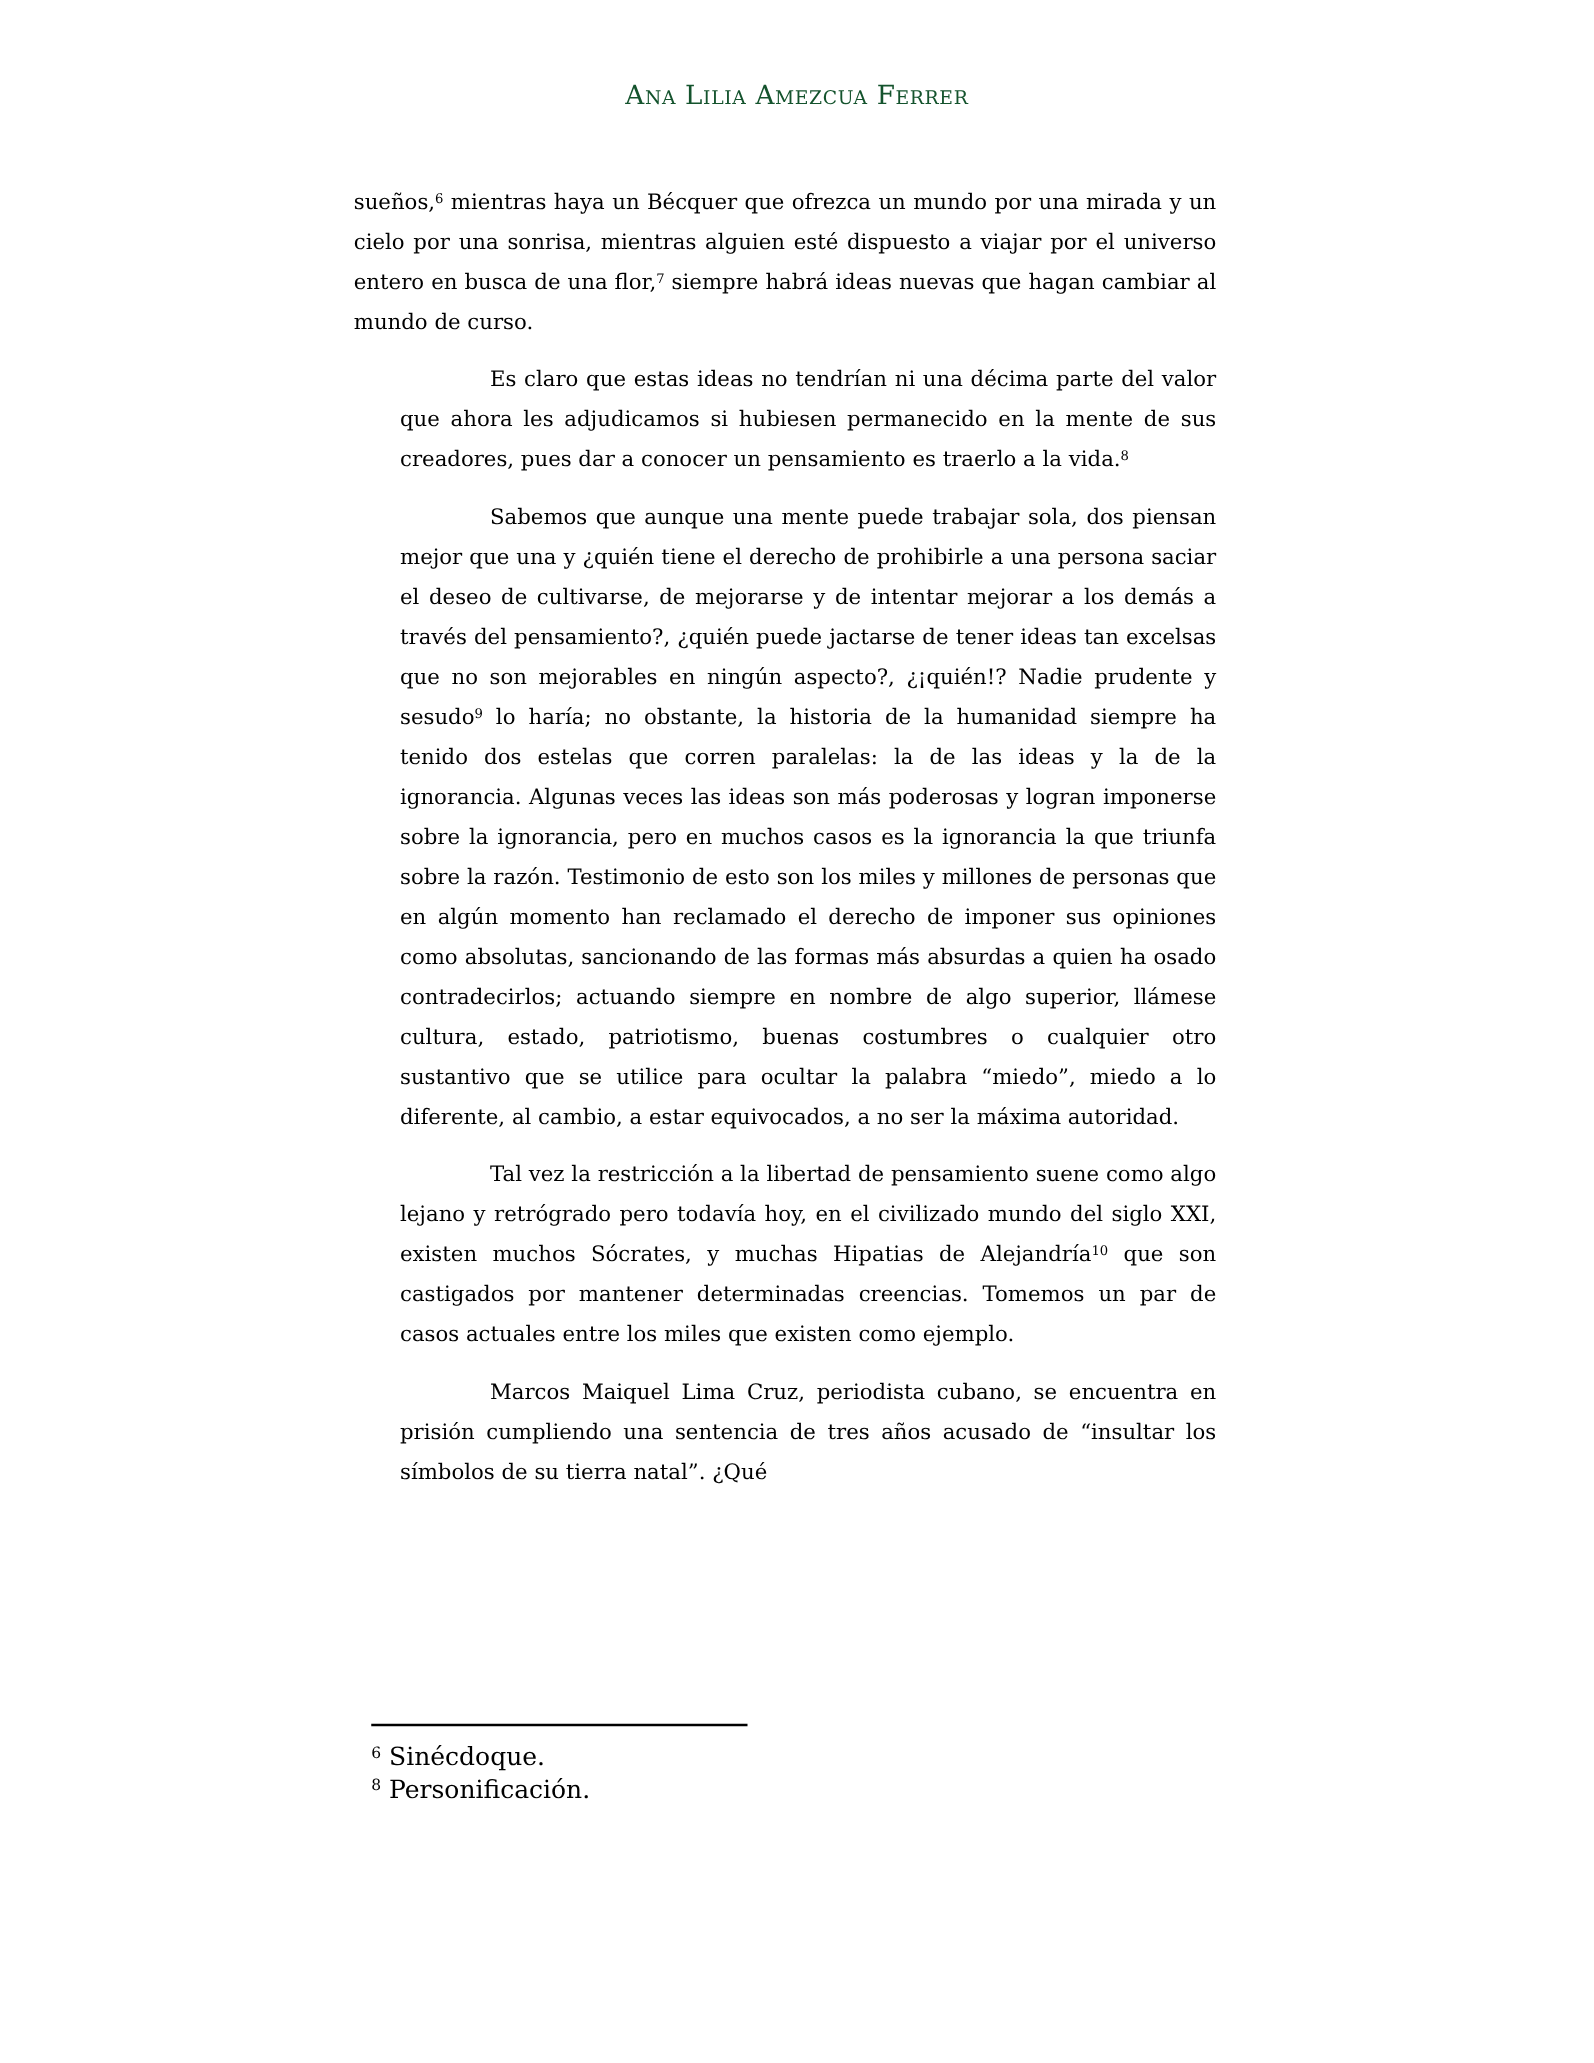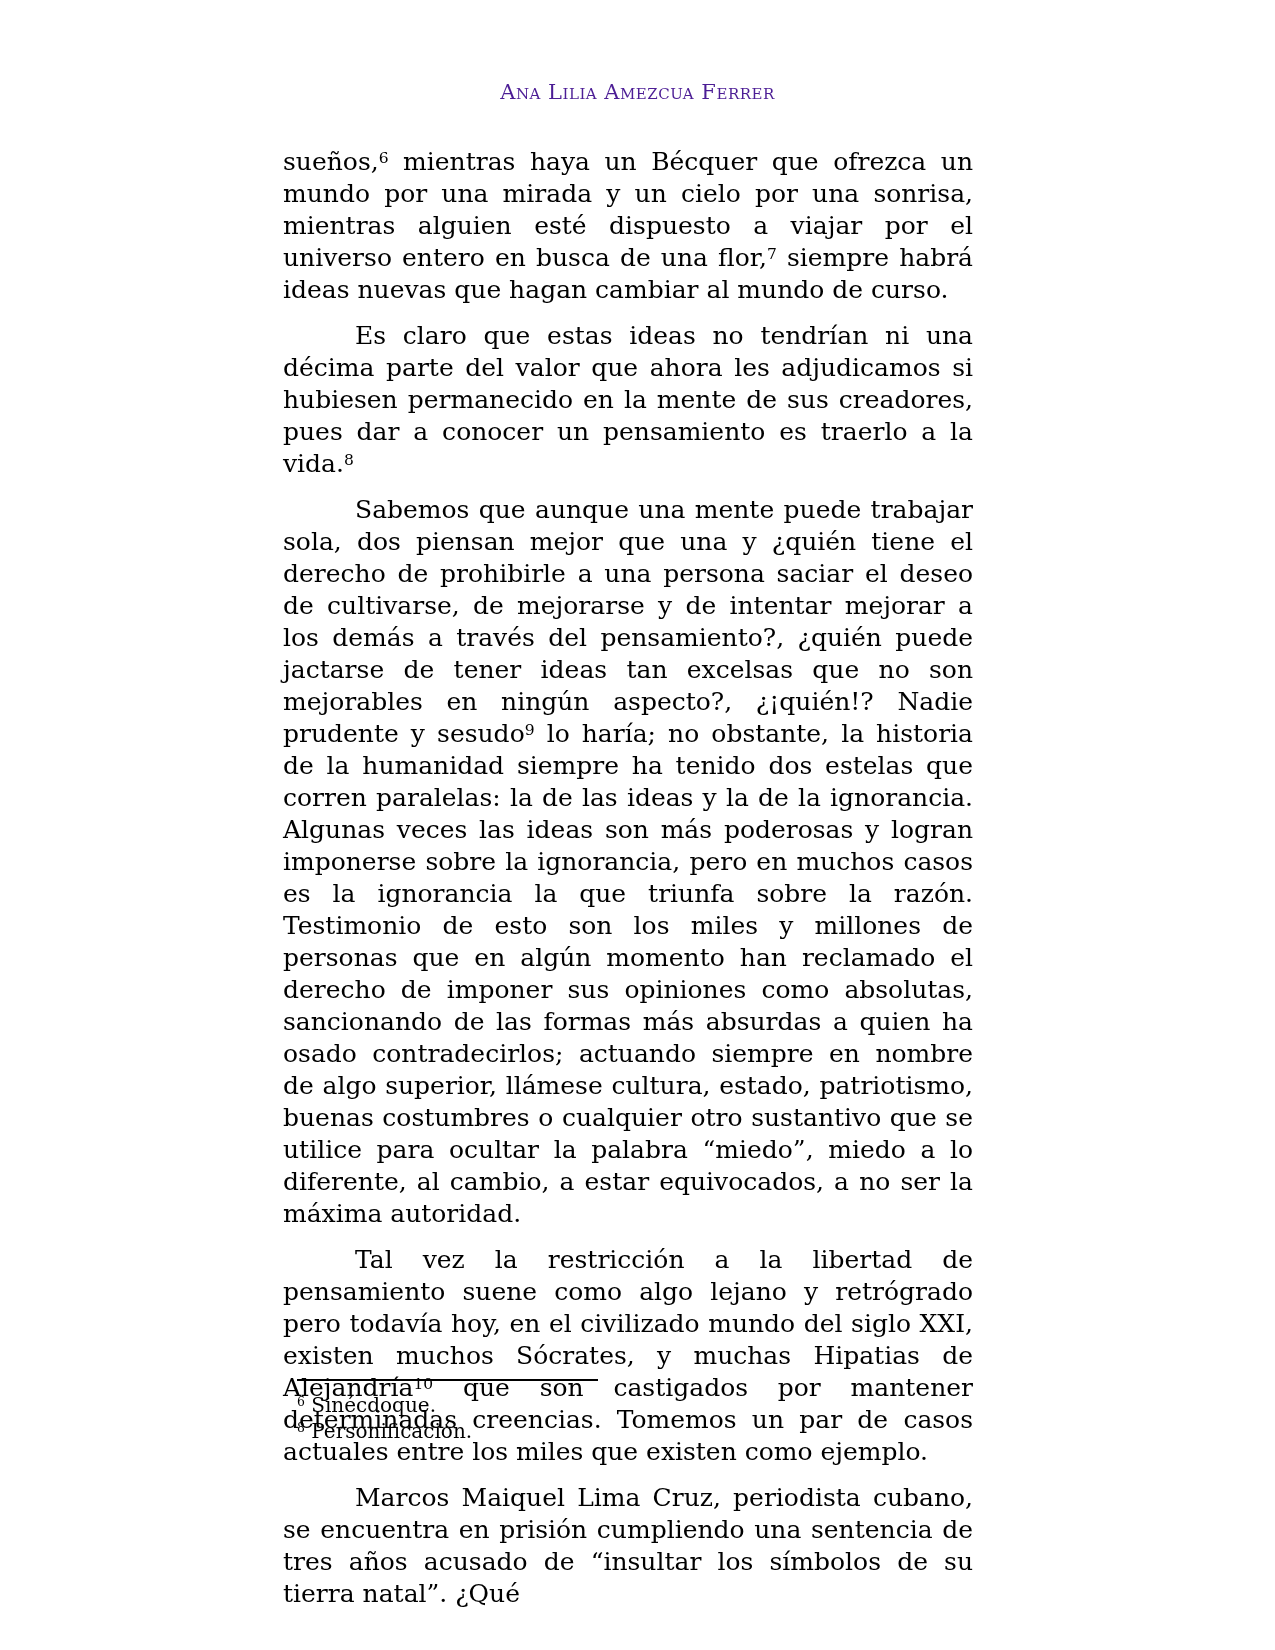--- a/index.html
+++ b/index.html
@@ -14,40 +14,40 @@
   .page {
     position: absolute;
     left: 0; top: 0;
     width: 1275px;
     height: 1650px;
     background: #ffffff;
     overflow: hidden;
   }
   .running-header {
     position: absolute;
-    top: 80px;
+    top: 64px;
     left: 0;
     width: 1275px;
     text-align: center;
     font-variant: small-caps;
     font-size: 21px;
     letter-spacing: 0.5px;
-    color: #4c1d95;
+    color: #14532d;
   }
   .body-text {
     position: absolute;
     left: 283px;
     top: 146px;
     width: 690px;
-    font-size: 25px;
+    font-size: 17px;
     line-height: 32px;
     text-align: justify;
   }
   .body-text p.para { margin: 0 0 14px 0; }
-  .body-text p.para.indent { text-indent: 72px; }
+  .body-text p.para.indent { text-indent: 72px; margin-left: 37px; }
   .body-text sup, .footnote sup {
     font-size: 0.62em;
     line-height: 0;
     vertical-align: baseline;
     position: relative;
     top: -0.45em;
   }
   .footnotes {
     position: absolute;
     left: 297px;

